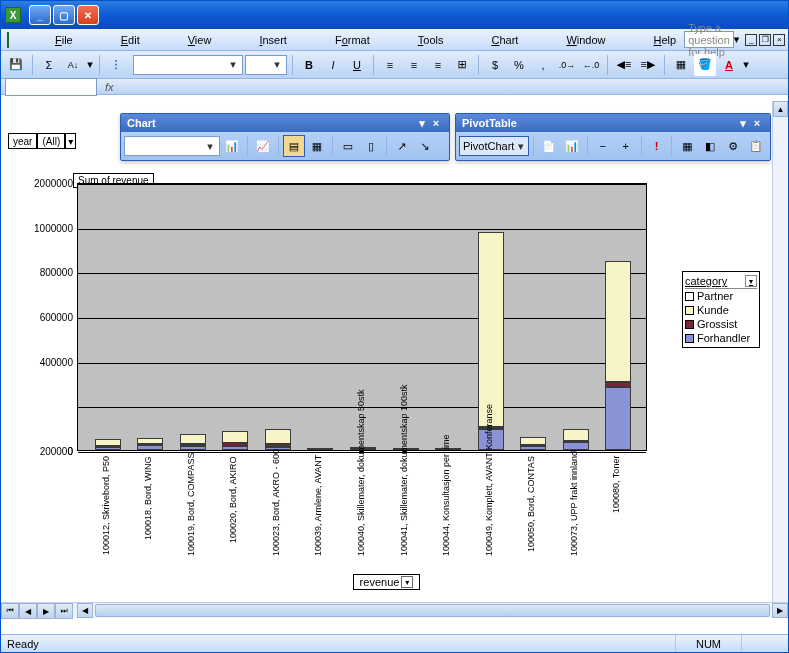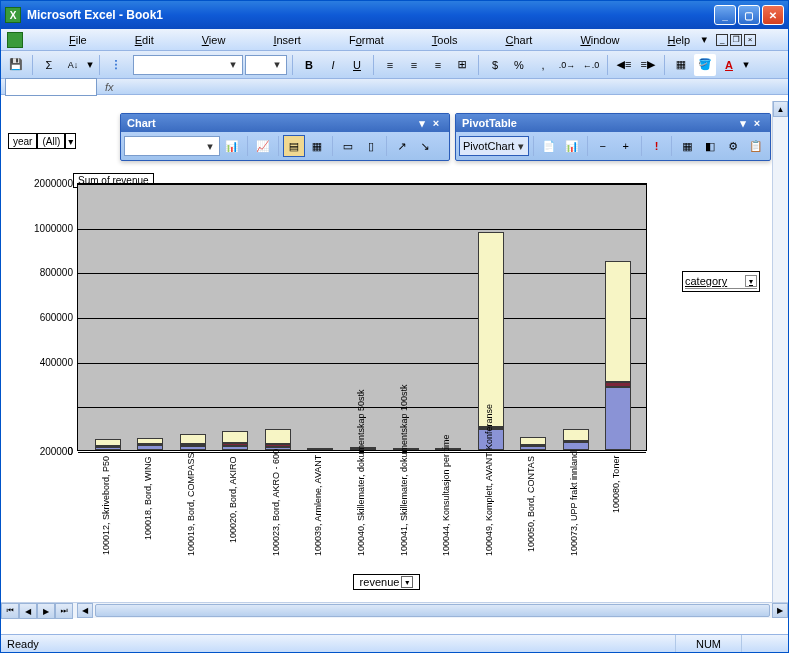--- a/index.html
+++ b/index.html
@@ -75,37 +75,39 @@
 
 .statusbar { position:absolute; left:0; right:0; bottom:0; height:18px; background:linear-gradient(#ecf3fd,#c5dcfb); border-top:1px solid #96b4e3; display:flex; align-items:center; padding:0 6px; font-size:11px; }
 .statusbar .cell { padding:0 20px; border-left:1px solid #b0c8e8; height:100%; display:flex; align-items:center; }
 .statusbar .sp { flex:1; }
 </style>
 </head>
 <body>
 
 <div class="titlebar">
   <span class="app-icon">X</span>
-  <span class="title">Microsoft Excel - Book1</span>
   <div class="winbtn min">_</div>
   <div class="winbtn max">▢</div>
   <div class="winbtn close">✕</div>
 </div>
 
 <div class="menubar">
   <span class="doc-icon"></span>
   <span class="menu"><u>F</u><span></span>ile</span>
   <span class="menu"><u>E</u>dit</span>
   <span class="menu"><u>V</u>iew</span>
   <span class="menu"><u>I</u>nsert</span>
   <span class="menu">F<u>o</u>rmat</span>
   <span class="menu"><u>T</u>ools</span>
   <span class="menu"><u>C</u>hart</span>
   <span class="menu"><u>W</u>indow</span>
   <span class="menu"><u>H</u>elp</span>
+  <div class="helpbox">
+      <span>Type a question for help</span>
+    </div>
   <span style="width:12px;text-align:center">▾</span>
   <div class="mdi">
     <div>_</div>
     <div>❐</div>
     <div>×</div>
   </div>
 </div>
 
 <div class="toolbar">
   <div class="tb-btn">💾</div>
@@ -312,20 +314,38 @@
         <div class="xtick" style="left: 513.286px;">100050, Bord, CONTAS</div>
         <div class="xtick" style="left: 555.857px;">100073, UPP frakt innland</div>
         <div class="xtick" style="left: 598.429px;">100080, Toner</div>
       </div>
 
     <div class="legend">
       <div class="hdr">
         <span>category</span>
         <span class="dd">▾</span>
       </div>
+      <div id="legend-rows">
+          <div class="row">
+            <span class="sw" style="background: rgb(255, 255, 255);"></span>
+            <span>Partner</span>
+          </div>
+          <div class="row">
+            <span class="sw" style="background: rgb(247, 245, 197);"></span>
+            <span>Kunde</span>
+          </div>
+          <div class="row">
+            <span class="sw" style="background: rgb(124, 38, 58);"></span>
+            <span>Grossist</span>
+          </div>
+          <div class="row">
+            <span class="sw" style="background: rgb(138, 147, 214);"></span>
+            <span>Forhandler</span>
+          </div>
+        </div>
     </div>
 
     <div class="axis-label-wrap">
       <div class="axis-label">
         <span>revenue</span>
         <span class="dd">▾</span>
       </div>
     </div>
   </div>
 

